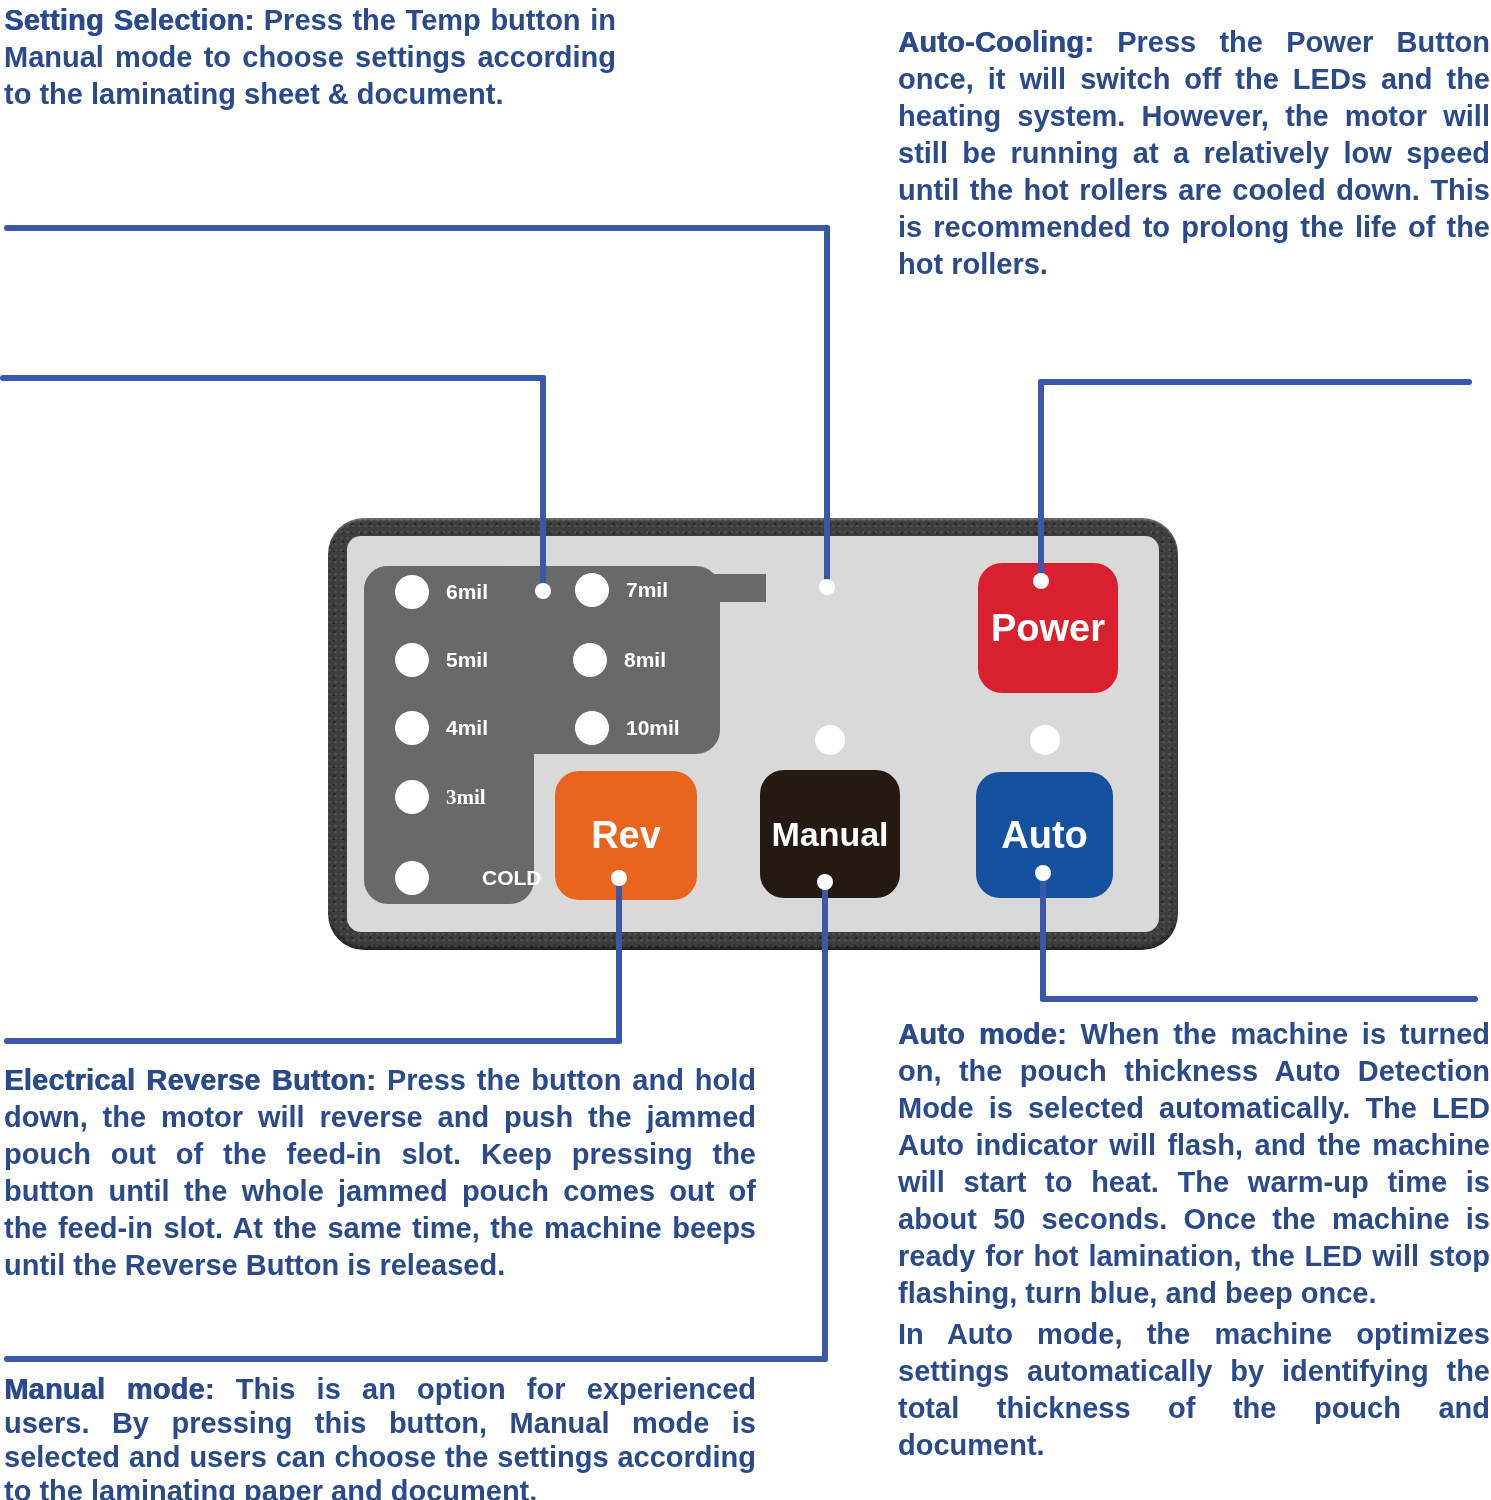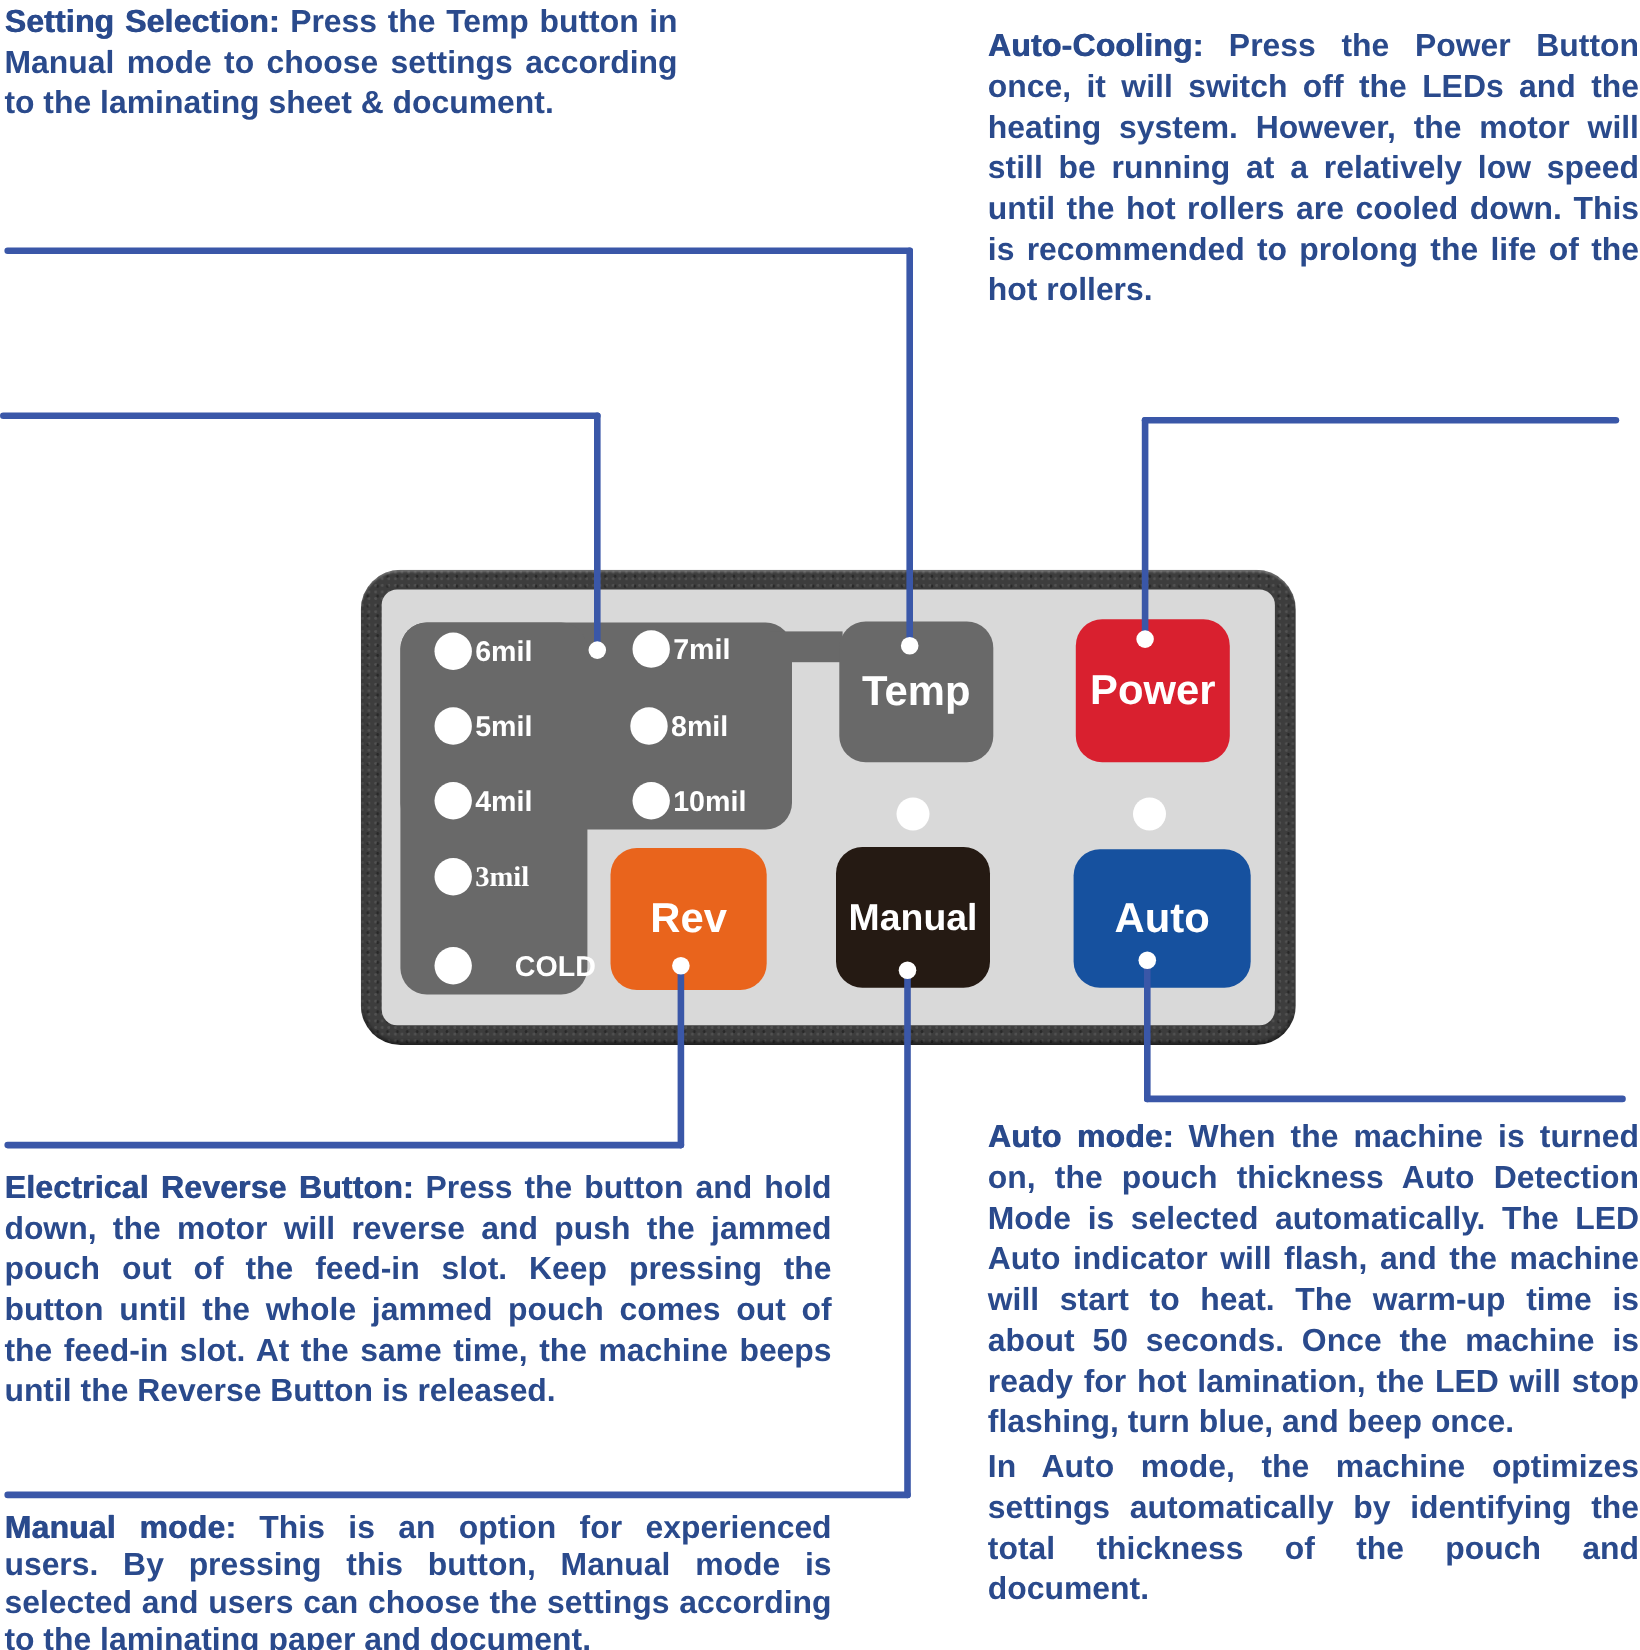--- a/index.html
+++ b/index.html
@@ -22,28 +22,28 @@
          background-size:6px 6px,9px 9px;
          box-shadow:inset 0 2px 2px rgba(255,255,255,.25), inset 0 -3px 4px rgba(0,0,0,.5);}
   .face{position:absolute;left:347px;top:536px;width:812px;height:396px;border-radius:14px;
         background:#d9d9d9;z-index:1;}
   .led-area{position:absolute;background:#696969;z-index:1;}
   .led-main{left:364px;top:566px;width:356px;height:188px;border-radius:24px;}
   .led-left{left:364px;top:566px;width:170px;height:338px;border-radius:24px;}
   .led-strip{left:700px;top:574px;width:66px;height:28px;}
   .led{position:absolute;display:flex;align-items:center;z-index:2;}
   .led .bulb{width:34px;height:34px;border-radius:50%;background:#fff;flex:0 0 auto;}
-  .led .lbl{color:#fff;font-size:26px;font-weight:bold;margin-left:3px;white-space:nowrap;text-align:right;}
+  .led .lbl{color:#fff;font-size:21px;font-weight:bold;margin-left:17px;white-space:nowrap;text-align:right;}
   .btn{position:absolute;z-index:2;border-radius:24px;display:flex;align-items:center;justify-content:center;
        color:#fff;font-size:38px;font-weight:bold;}
   .btn-temp{left:763px;top:565px;width:140px;height:128px;background:#696969;}
   .btn-power{left:978px;top:563px;width:140px;height:130px;background:#d9202f;}
   .btn-rev{left:555px;top:771px;width:142px;height:129px;background:#e9641c;}
   .btn-manual{left:760px;top:770px;width:140px;height:128px;background:#251a13;font-size:34px;}
-  .btn-auto{left:976px;top:772px;width:161px;height:126px;background:#16519f;}
+  .btn-auto{left:976px;top:772px;width:137px;height:126px;background:#16519f;}
   .ind{position:absolute;width:30px;height:30px;border-radius:50%;background:#fff;z-index:2;}
 </style>
 </head>
 <body>
 
 <div class="canvas">
 
   <div class="tb" style="left:4px;top:2px;width:612px;">
     <p><span class="hd">Setting Selection:</span>
        <span>Press the Temp button in Manual mode to choose settings according to the laminating sheet &amp; document.</span></p>
@@ -121,23 +121,20 @@
     </div>
   <div class="led" style="left:395px;top:780px;font-family:Liberation Serif, serif;">
     <span class="bulb"></span>
     <span class="lbl">3mil</span>
     </div>
   <div class="led" style="left:395px;top:861px;gap:36px;">
     <span class="bulb"></span>
     <span class="lbl">COLD</span>
     </div>
 
-  <div class="btn btn-temp">
-    <span>Temp</span>
-    </div>
   <div class="btn btn-rev">
     <span>Rev</span>
     </div>
   <div class="btn btn-power">
     <span>Power</span>
     </div>
   <div class="btn btn-manual">
     <span>Manual</span>
     </div>
   <div class="btn btn-auto">

